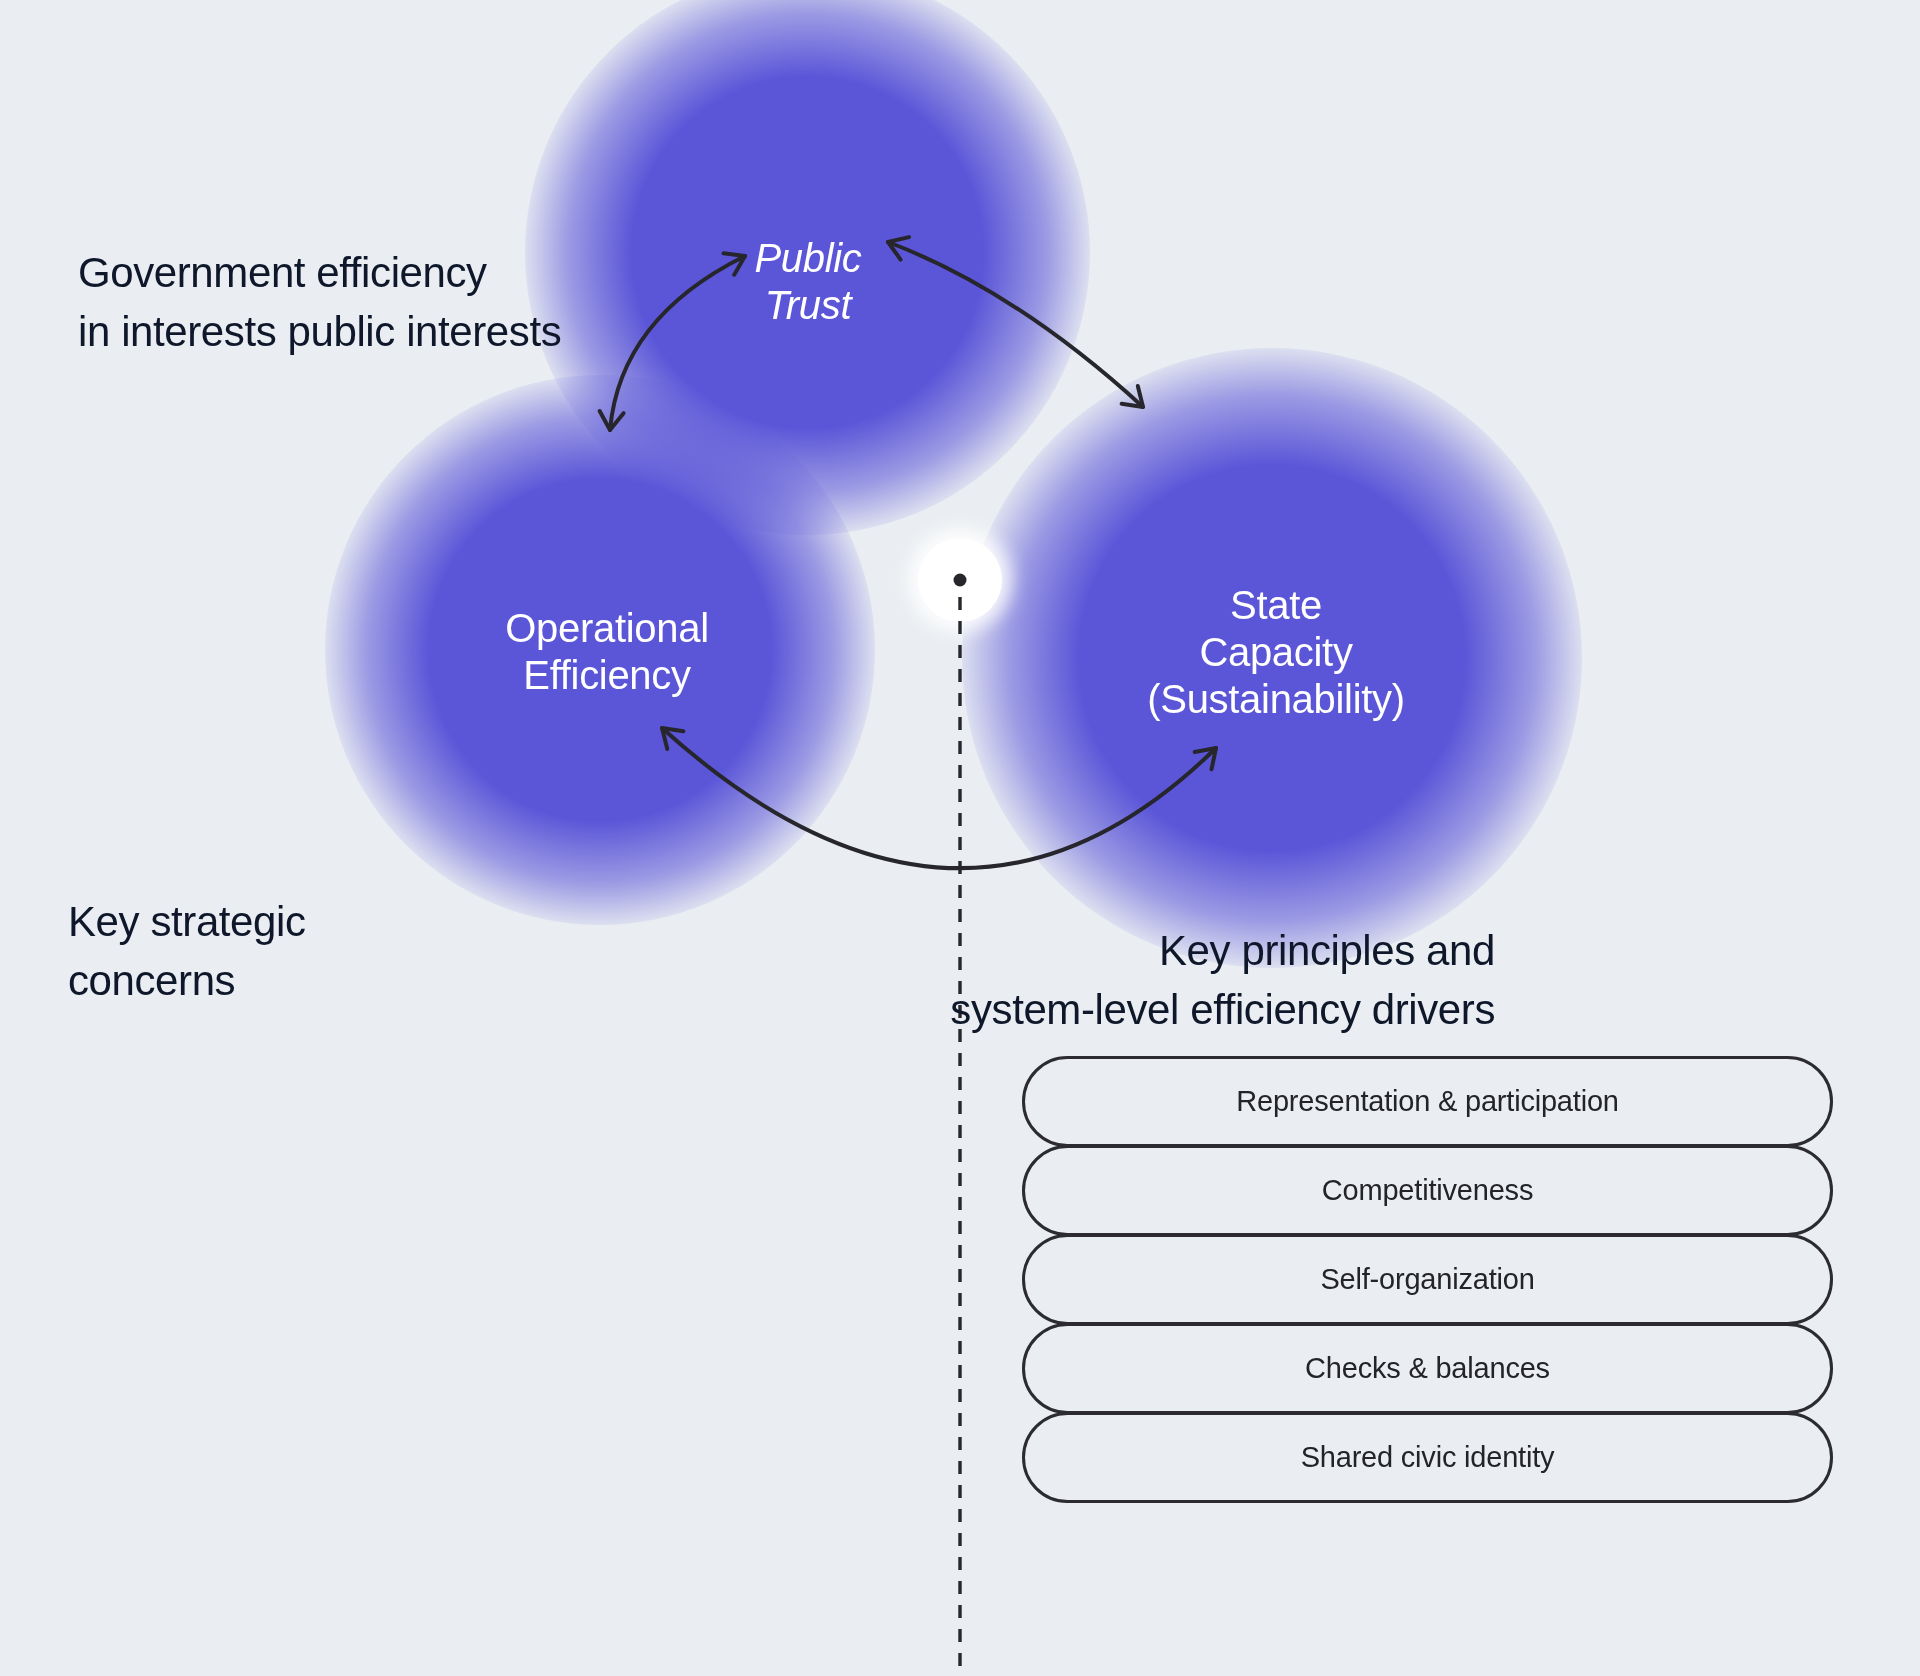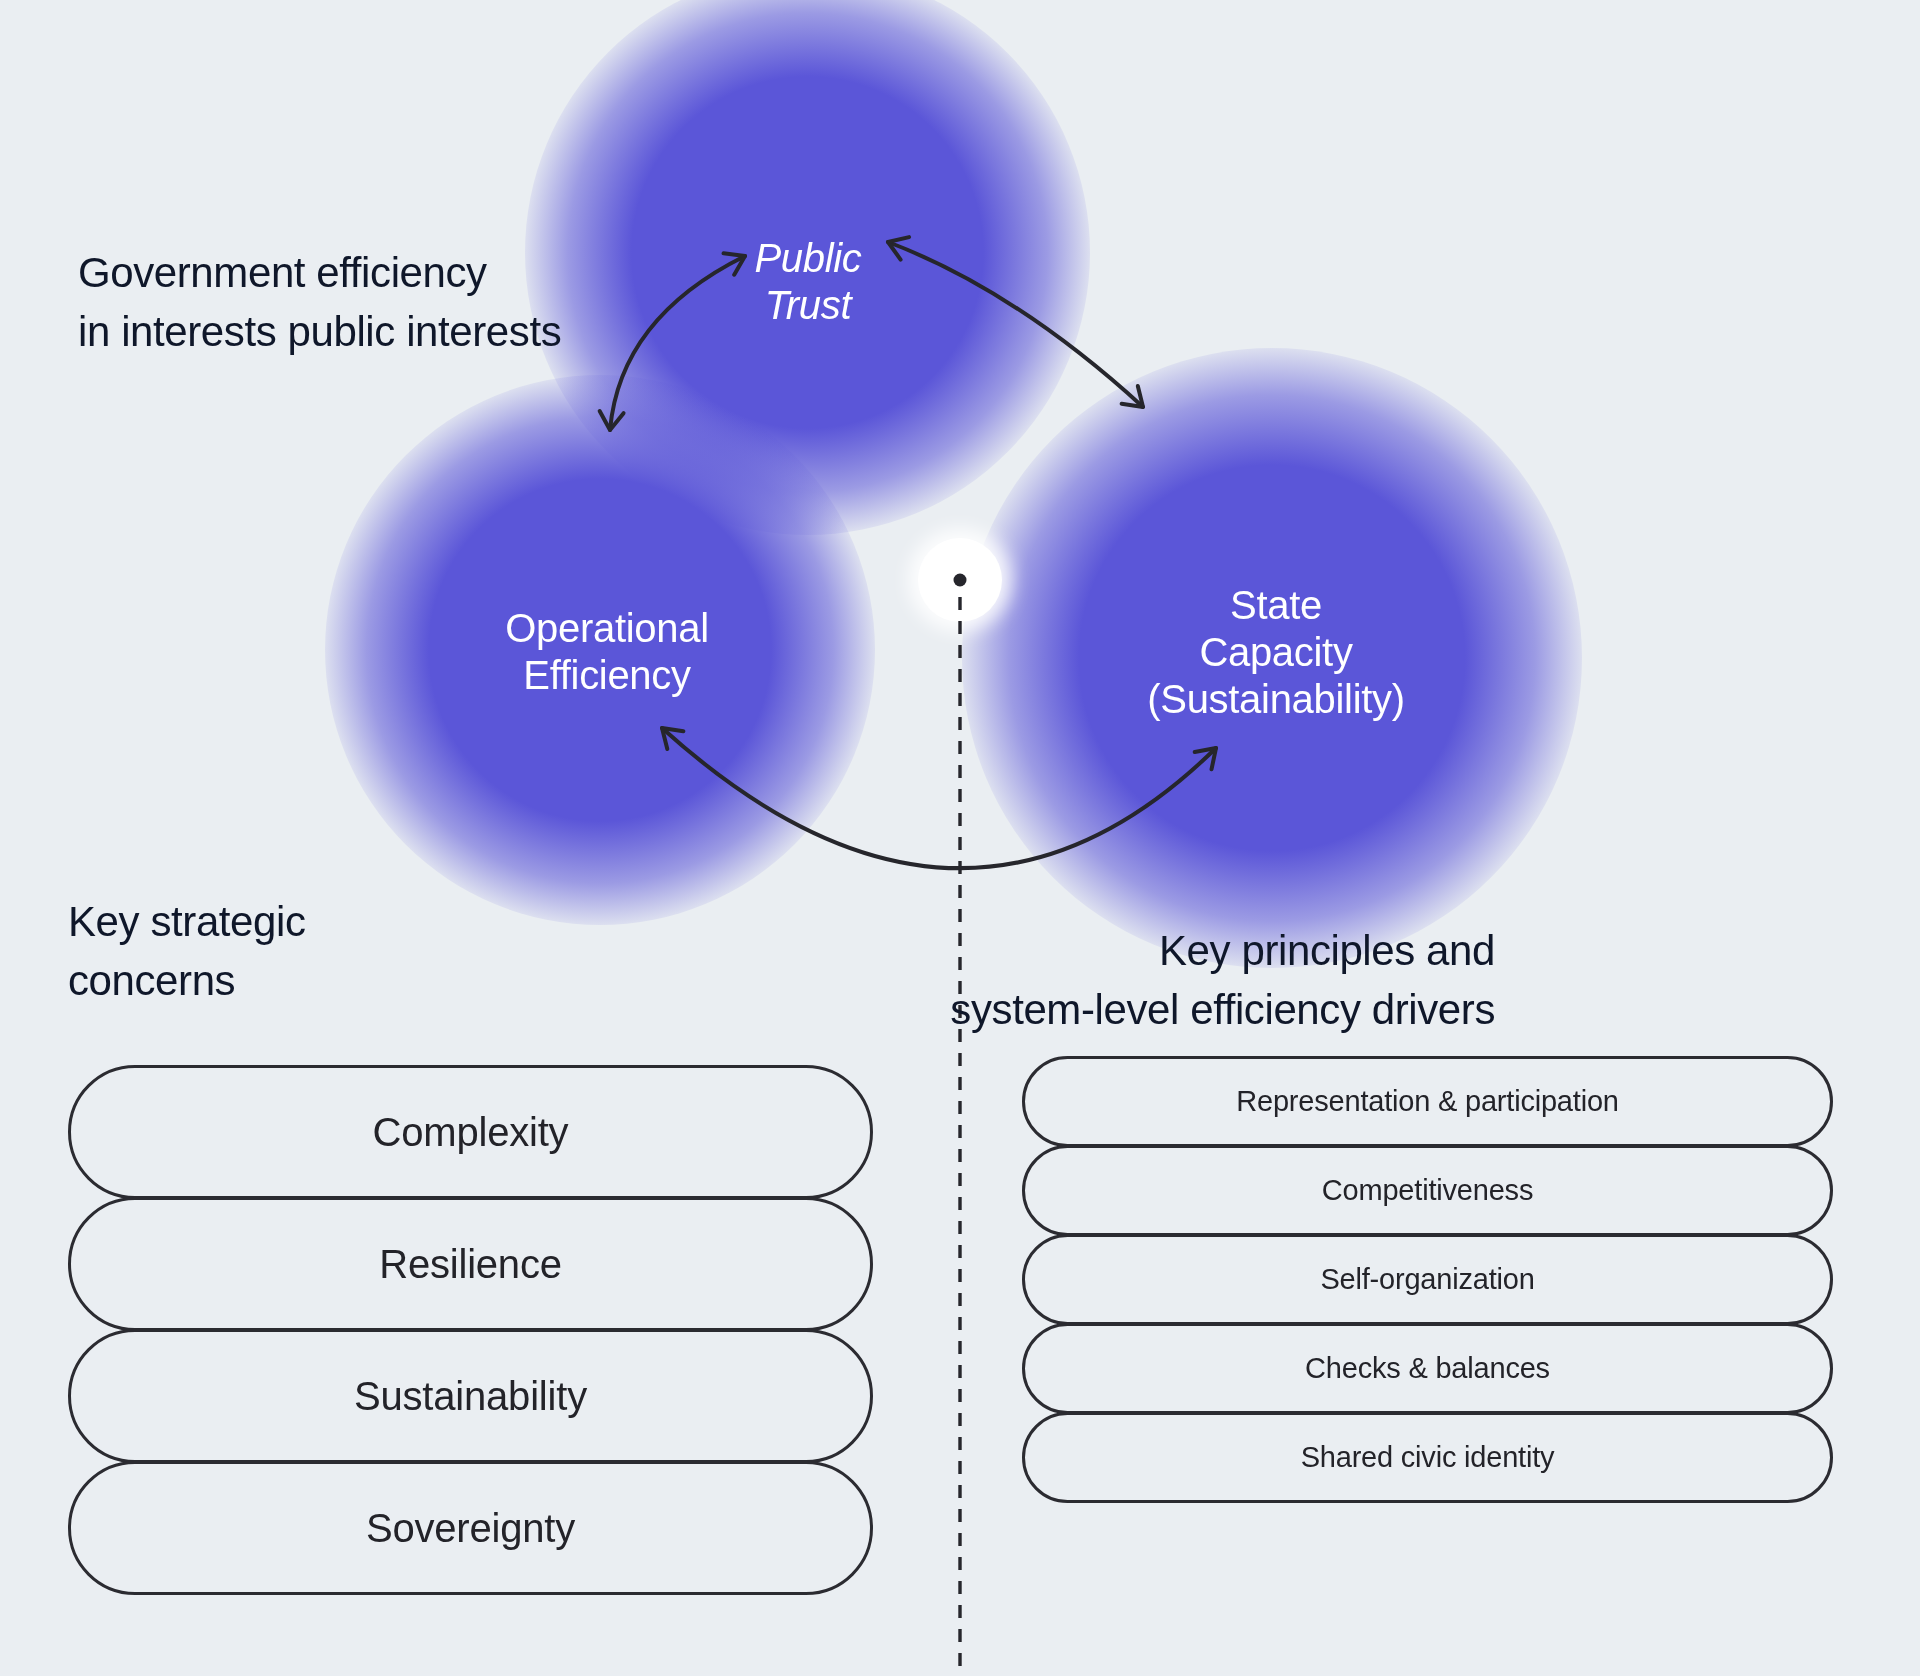--- a/index.html
+++ b/index.html
@@ -118,26 +118,20 @@
 
   <div class="heading heading-title">
     <div>Government efficiency</div>
     <div>in interests public interests</div>
   </div>
 
   <div class="heading heading-left">
     <div>Key strategic</div>
     <div>concerns</div>
   </div>
-  <div class="pill-col pill-col-left">
-    <div class="pill">Complexity</div>
-    <div class="pill">Resilience</div>
-    <div class="pill">Sustainability</div>
-    <div class="pill">Sovereignty</div>
-  </div>
 
   <div class="heading heading-right">
     <div>Key principles and</div>
     <div>system-level efficiency drivers</div>
   </div>
   <div class="pill-col pill-col-right">
     <div class="pill">Representation &amp; participation</div>
     <div class="pill">Competitiveness</div>
     <div class="pill">Self-organization</div>
     <div class="pill">Checks &amp; balances</div>

